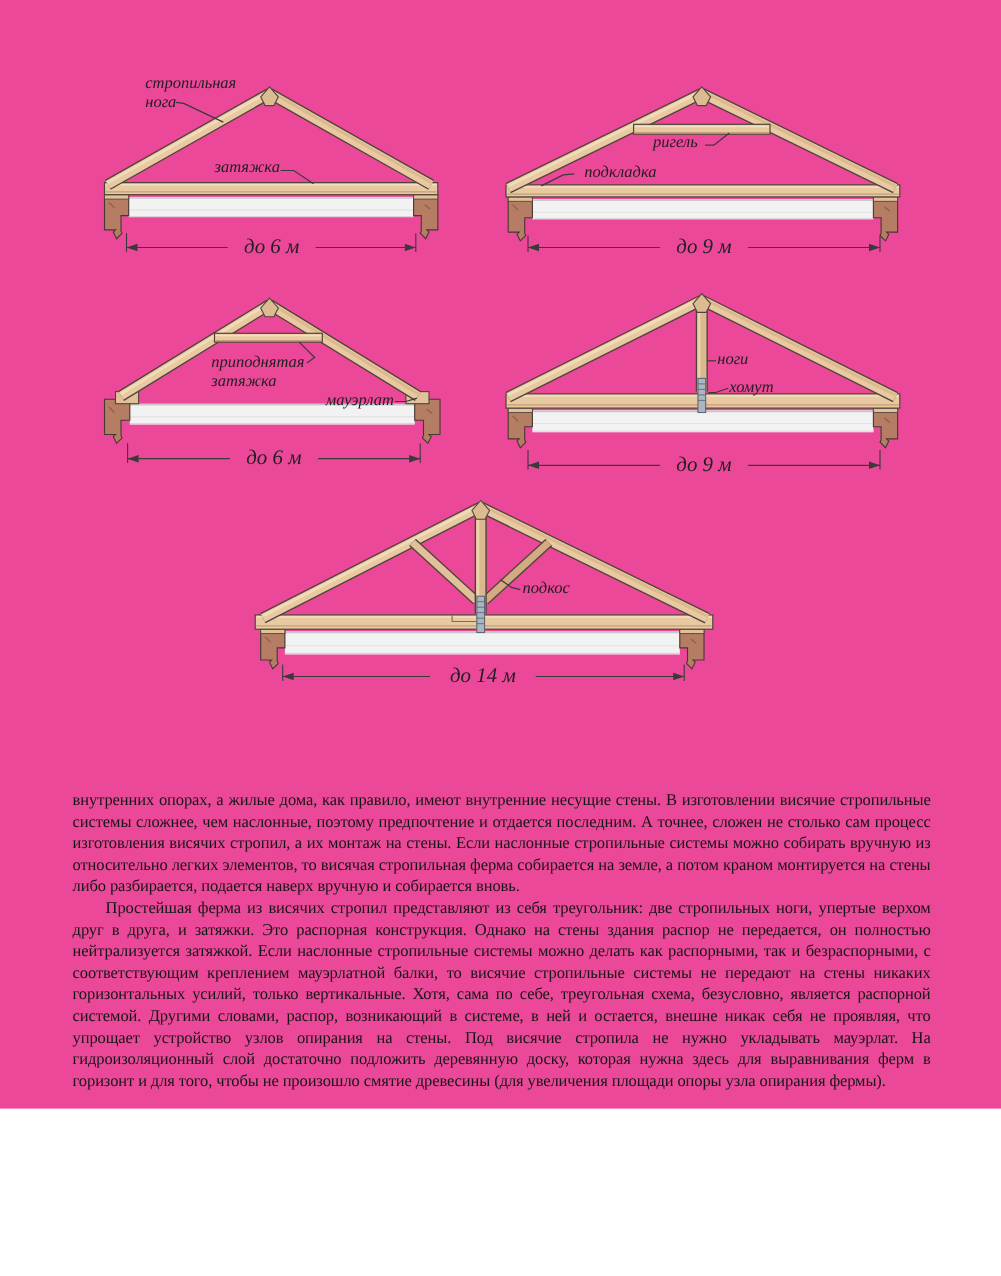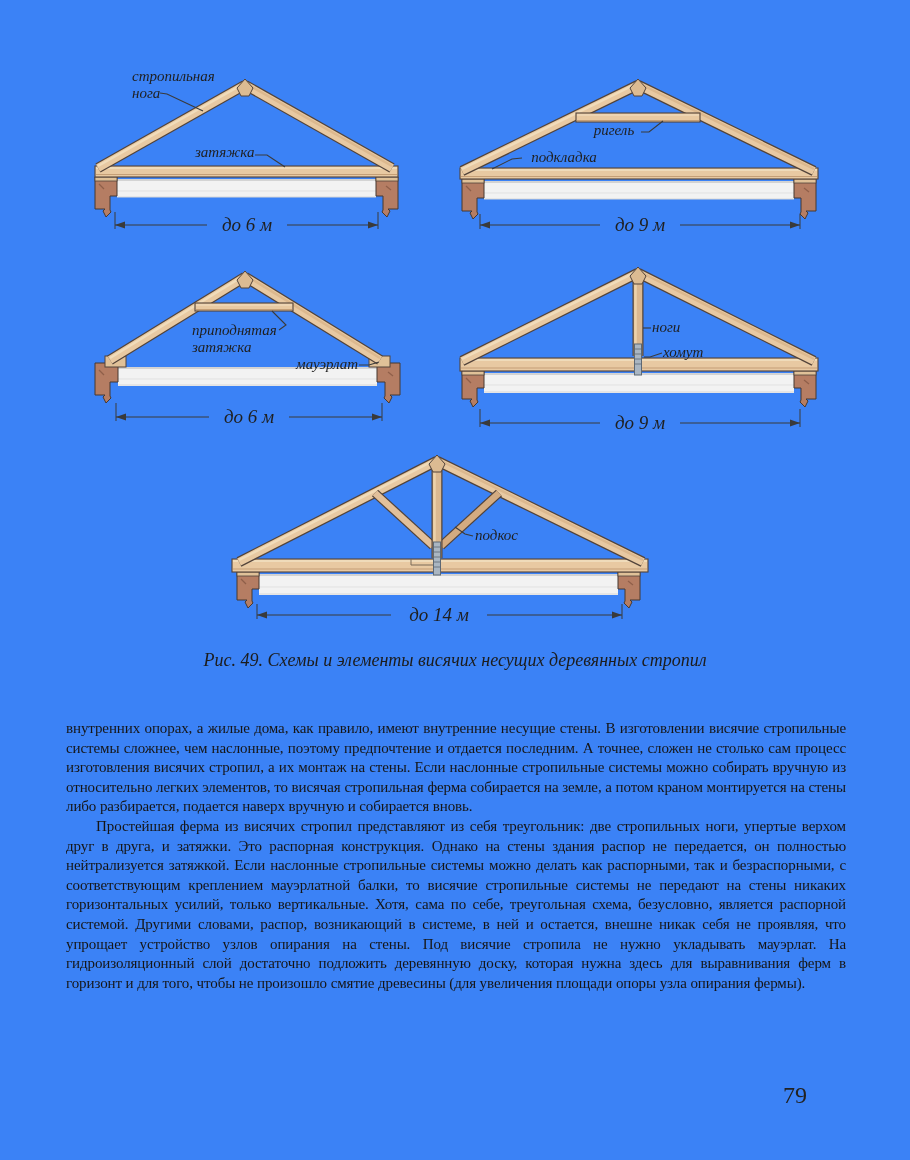--- a/index.html
+++ b/index.html
@@ -1,17 +1,17 @@
 <!DOCTYPE html>
 <html lang="ru"><head>
 <meta charset="utf-8">
 <style>
   html,body{margin:0;padding:0;background:#ffffff;}
   .page{
-    position:relative;width:910px;height:1160px;background:#3b82f6;
+    position:relative;width:910px;height:1008px;background:#ec4899;
     font-family:"Liberation Serif","DejaVu Serif",serif;color:#1d1d1d;overflow:hidden;
   }
   .diagram{position:absolute;}
   .diagram svg{position:absolute;left:0;top:0;overflow:visible;}
   .dlabel{
     position:absolute;font-style:italic;font-size:15px;line-height:16.5px;
     color:#1f1f1f;white-space:normal;
   }
   .span-label{
     position:absolute;font-style:italic;font-size:19px;color:#1f1f1f;
@@ -264,21 +264,20 @@
       <line x1="397" y1="156" x2="397" y2="171" stroke="#3a3a3a" stroke-width="1"></line>
       <line x1="32" y1="167" x2="166" y2="167" stroke="#3a3a3a" stroke-width="1.1"></line>
       <line x1="262" y1="167" x2="397" y2="167" stroke="#3a3a3a" stroke-width="1.1"></line>
       <polygon points="32,167 42,163.6 42,170.4" fill="#3a3a3a"></polygon>
       <polygon points="397,167 387,163.6 387,170.4" fill="#3a3a3a"></polygon>
     </svg>
     <div class="dlabel" style="left:250px;top:79px;width:60px;">подкос</div>
     <div class="span-label" style="left:164px;top:156px;width:100px;">до 14 м</div>
   </div>
 
-  <div class="caption">Рис. 49. Схемы и элементы висячих несущих деревянных стропил</div>
 
   <div class="bodytext">
     <p>внутренних опорах, а жилые дома, как правило, имеют внутренние несущие стены. В изготовлении висячие стропильные системы сложнее, чем наслонные, поэтому предпочтение и отдается последним. А точнее, сложен не столько сам процесс изготовления висячих стропил, а их монтаж на стены. Если наслонные стропильные системы можно собирать вручную из относительно легких элементов, то висячая стропильная ферма собирается на земле, а потом краном монтируется на стены либо разбирается, подается наверх вручную и собирается вновь.</p>
     <p class="indent">Простейшая ферма из висячих стропил представляют из себя треугольник: две стропильных ноги, упертые верхом друг в друга, и затяжки. Это распорная конструкция. Однако на стены здания распор не передается, он полностью нейтрализуется затяжкой. Если наслонные стропильные системы можно делать как распорными, так и безраспорными, с соответствующим креплением мауэрлатной балки, то висячие стропильные системы не передают на стены никаких горизонтальных усилий, только вертикальные. Хотя, сама по себе, треугольная схема, безусловно, является распорной системой. Другими словами, распор, возникающий в системе, в ней и остается, внешне никак себя не проявляя, что упрощает устройство узлов опирания на стены. Под висячие стропила не нужно укладывать мауэрлат. На гидроизоляционный слой достаточно подложить деревянную доску, которая нужна здесь для выравнивания ферм в горизонт и для того, чтобы не произошло смятие древесины (для увеличения площади опоры узла опирания фермы).</p>
   </div>
 
   <div class="pagenum">79</div>
 
 </div>
 

